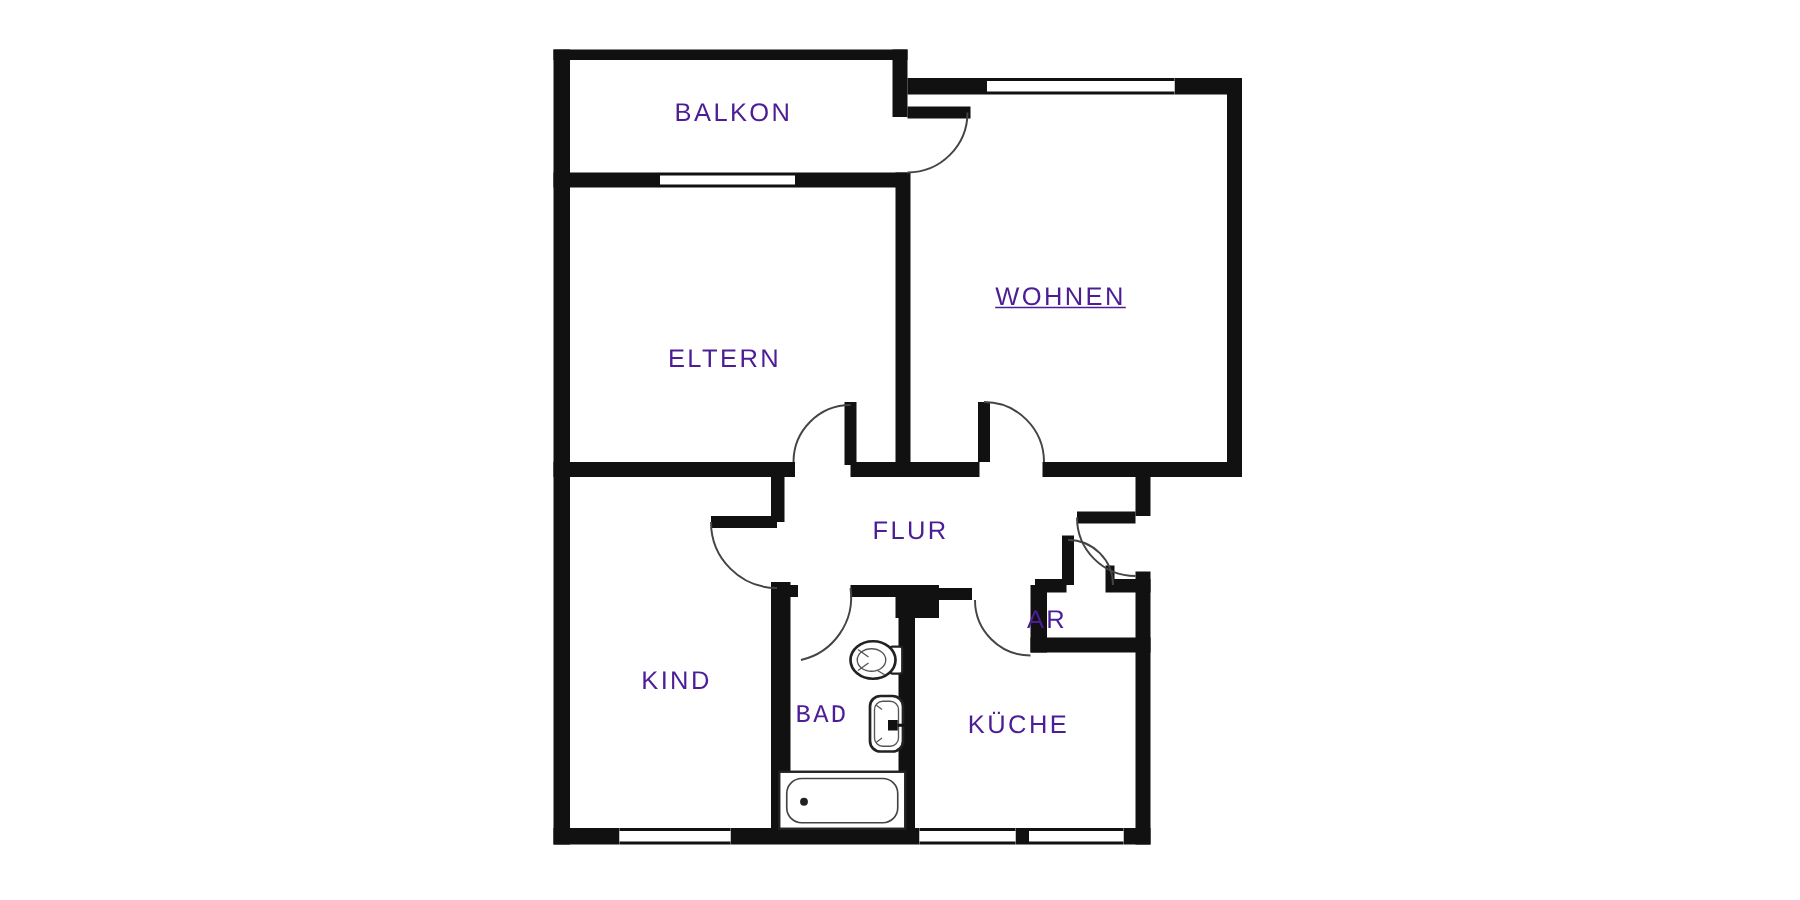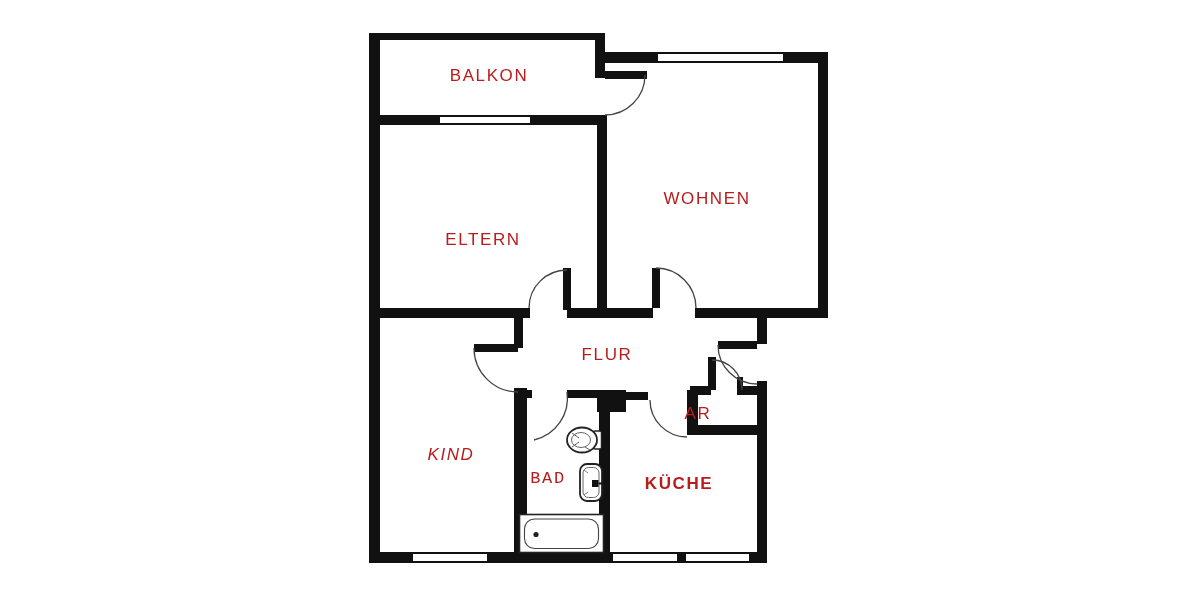--- a/index.html
+++ b/index.html
@@ -4,21 +4,21 @@
 <style>
   html,body{margin:0;padding:0;background:#ffffff;}
   #canvas{
     position:relative;width:1200px;height:600px;background:#ffffff;overflow:hidden;
     font-family:"Liberation Sans",sans-serif;
   }
   .wall{position:absolute;background:#111111;}
   .win{position:absolute;background:#ffffff;border-top:2px solid #111111;border-bottom:2px solid #111111;box-sizing:border-box;}
   .lbl{
     position:absolute;transform:translate(-50%,-50%);
-    font-size:17px;line-height:1;letter-spacing:1.6px;color:#b91c1c;white-space:nowrap;
+    font-size:17px;line-height:1;letter-spacing:1.6px;color:#4c1d95;white-space:nowrap;
   }
   svg{position:absolute;left:0;top:0;}
 </style>
 </head>
 <body>
 
 <div id="canvas">
 
   <div class="wall" style="left:369px;top:33px;width:11px;height:530px;"></div>
   <div class="wall" style="left:369px;top:33px;width:236px;height:7px;"></div>
@@ -96,20 +96,20 @@
       <rect x="580" y="464" width="22" height="37" rx="7" fill="#ffffff" stroke="#222222" stroke-width="1.8"></rect>
       <rect x="583" y="467.5" width="16" height="30" rx="5.5" fill="none" stroke="#555555" stroke-width="0.9"></rect>
       <rect x="592" y="480" width="6.5" height="7" fill="#111111"></rect>
       <line x1="598.5" y1="483.5" x2="604" y2="483.5" stroke="#111111" stroke-width="2"></line>
       <path d="M 584 470 l 4 3 M 584 495 l 4 -3" fill="none" stroke="#555555" stroke-width="0.8"></path>
     </g>
   </svg>
 
   <div class="lbl" style="left:489px;top:75px;">BALKON</div>
   <div class="lbl" style="left:483px;top:211px;margin-top:28px;">ELTERN</div>
-  <div class="lbl" style="left:707px;top:198px;">WOHNEN</div>
+  <div class="lbl" style="left:707px;top:198px;text-decoration:underline;">WOHNEN</div>
   <div class="lbl" style="left:607px;top:354px;">FLUR</div>
-  <div class="lbl" style="left:451px;top:454px;font-style:italic;">KIND</div>
+  <div class="lbl" style="left:451px;top:454px;">KIND</div>
   <div class="lbl" style="left:548px;top:478px;font-family:Liberation Mono, monospace;">BAD</div>
-  <div class="lbl" style="left:679px;top:483px;font-weight:bold;">KÜCHE</div>
+  <div class="lbl" style="left:679px;top:483px;">KÜCHE</div>
   <div class="lbl" style="left:698px;top:413px;">AR</div>
 
 </div>
 
 </body></html>

